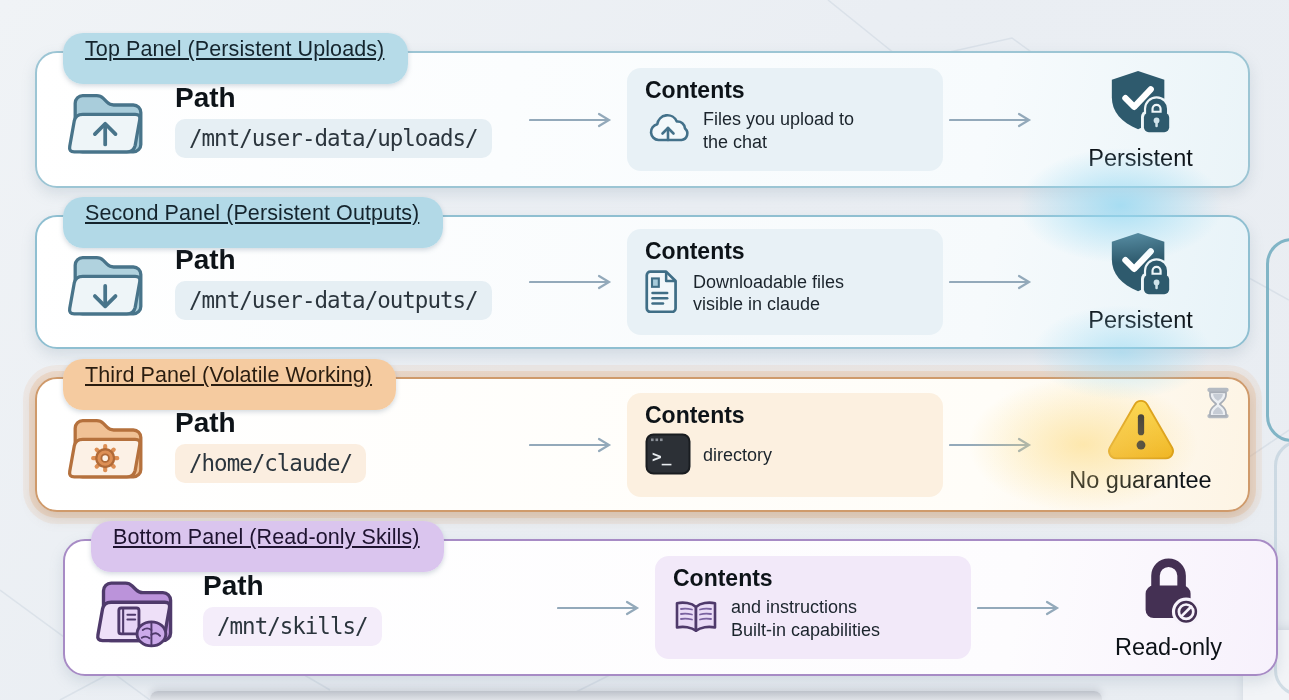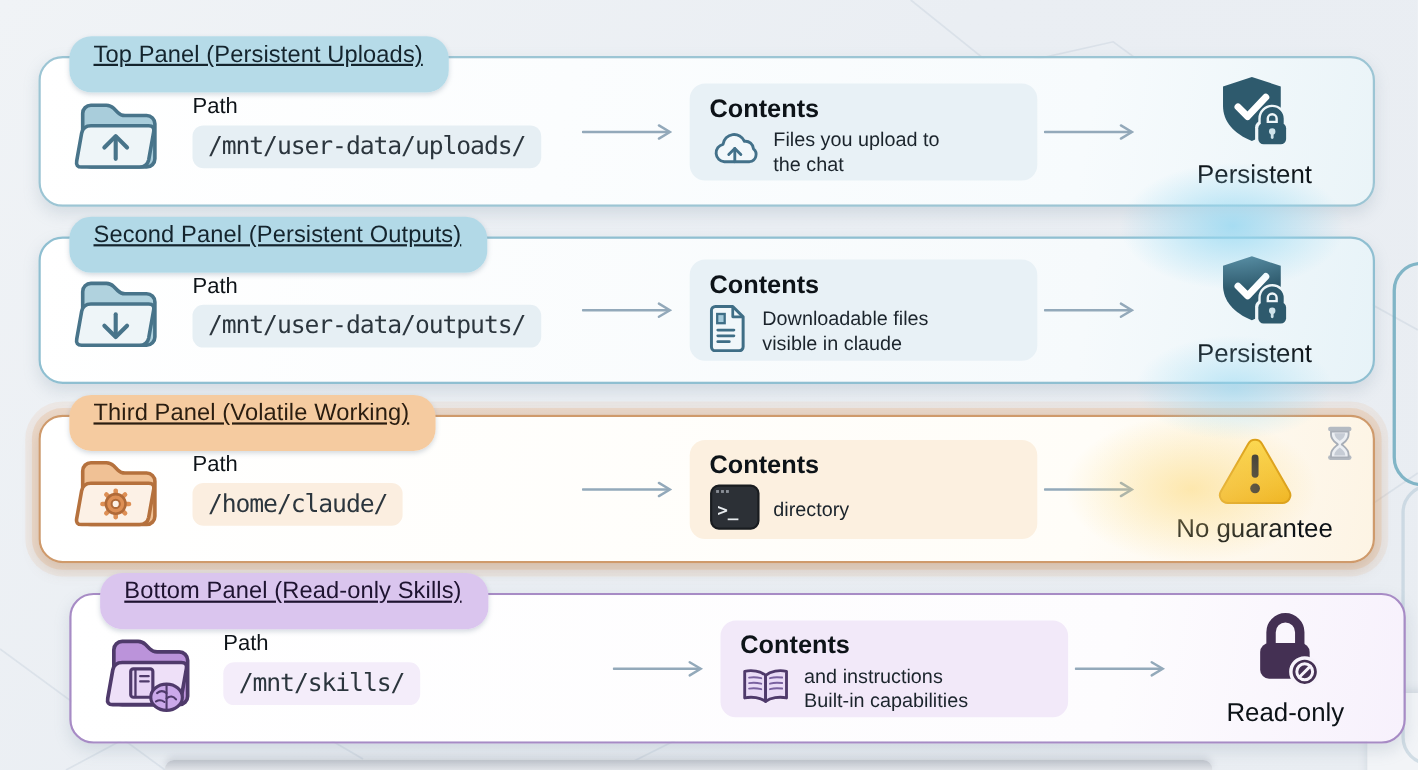--- a/index.html
+++ b/index.html
@@ -34,30 +34,30 @@
     background:linear-gradient(180deg,var(--pill),var(--pill));
     color:var(--pilltx); font-size:21.5px; font-weight:500; letter-spacing:.1px;
     padding:4px 24px 22px 22px; border-radius:20px;
     box-shadow:0 2px 5px rgba(110,130,150,.30);
     white-space:nowrap;
     text-decoration:underline;
   }
   
   .col-folder{width:112px; flex:none; display:flex; align-items:center;}
   .col-path{width:348px; flex:none;}
-  .path-heading{font-size:20px; font-weight:400; margin-bottom:5px; color:#0d1318;}
+  .path-heading{font-size:28px; font-weight:700; margin-bottom:5px; color:#0d1318;}
   .path-pill{
     display:inline-block; background:var(--pathbg); border-radius:10px;
     padding:6px 14px 7px; font-family:"DejaVu Sans Mono", monospace;
     font-size:22.5px; color:#2b353d; letter-spacing:-1px; white-space:nowrap;
   }
   .col-arrow{width:104px; flex:none; display:flex; justify-content:center;}
   .contents-box{
     width:282px; flex:none; background:var(--cbg); border-radius:14px;
-    padding:9px 16px 3px 18px;
+    padding:9px 16px 18px 18px;
   }
   .contents-heading{font-size:23px; font-weight:700; color:#0d1318; margin-bottom:4px;}
   .contents-row{display:flex; align-items:center; gap:12px;}
   .contents-text{font-size:18px; line-height:1.25; color:#1b242c;}
   .col-status{flex:1; display:flex; flex-direction:column; align-items:center; justify-content:center; gap:3px;}
   .status-label{font-size:23.5px; color:#0c1217; font-weight:400;}
   .hourglass{position:absolute; right:16px; top:8px;}
   .glow-warm{position:absolute; right:50px; top:-2px; width:230px; height:135px; z-index:0;
     background:radial-gradient(closest-side, rgba(252,216,118,.55), rgba(252,216,118,0)); pointer-events:none;}
   

